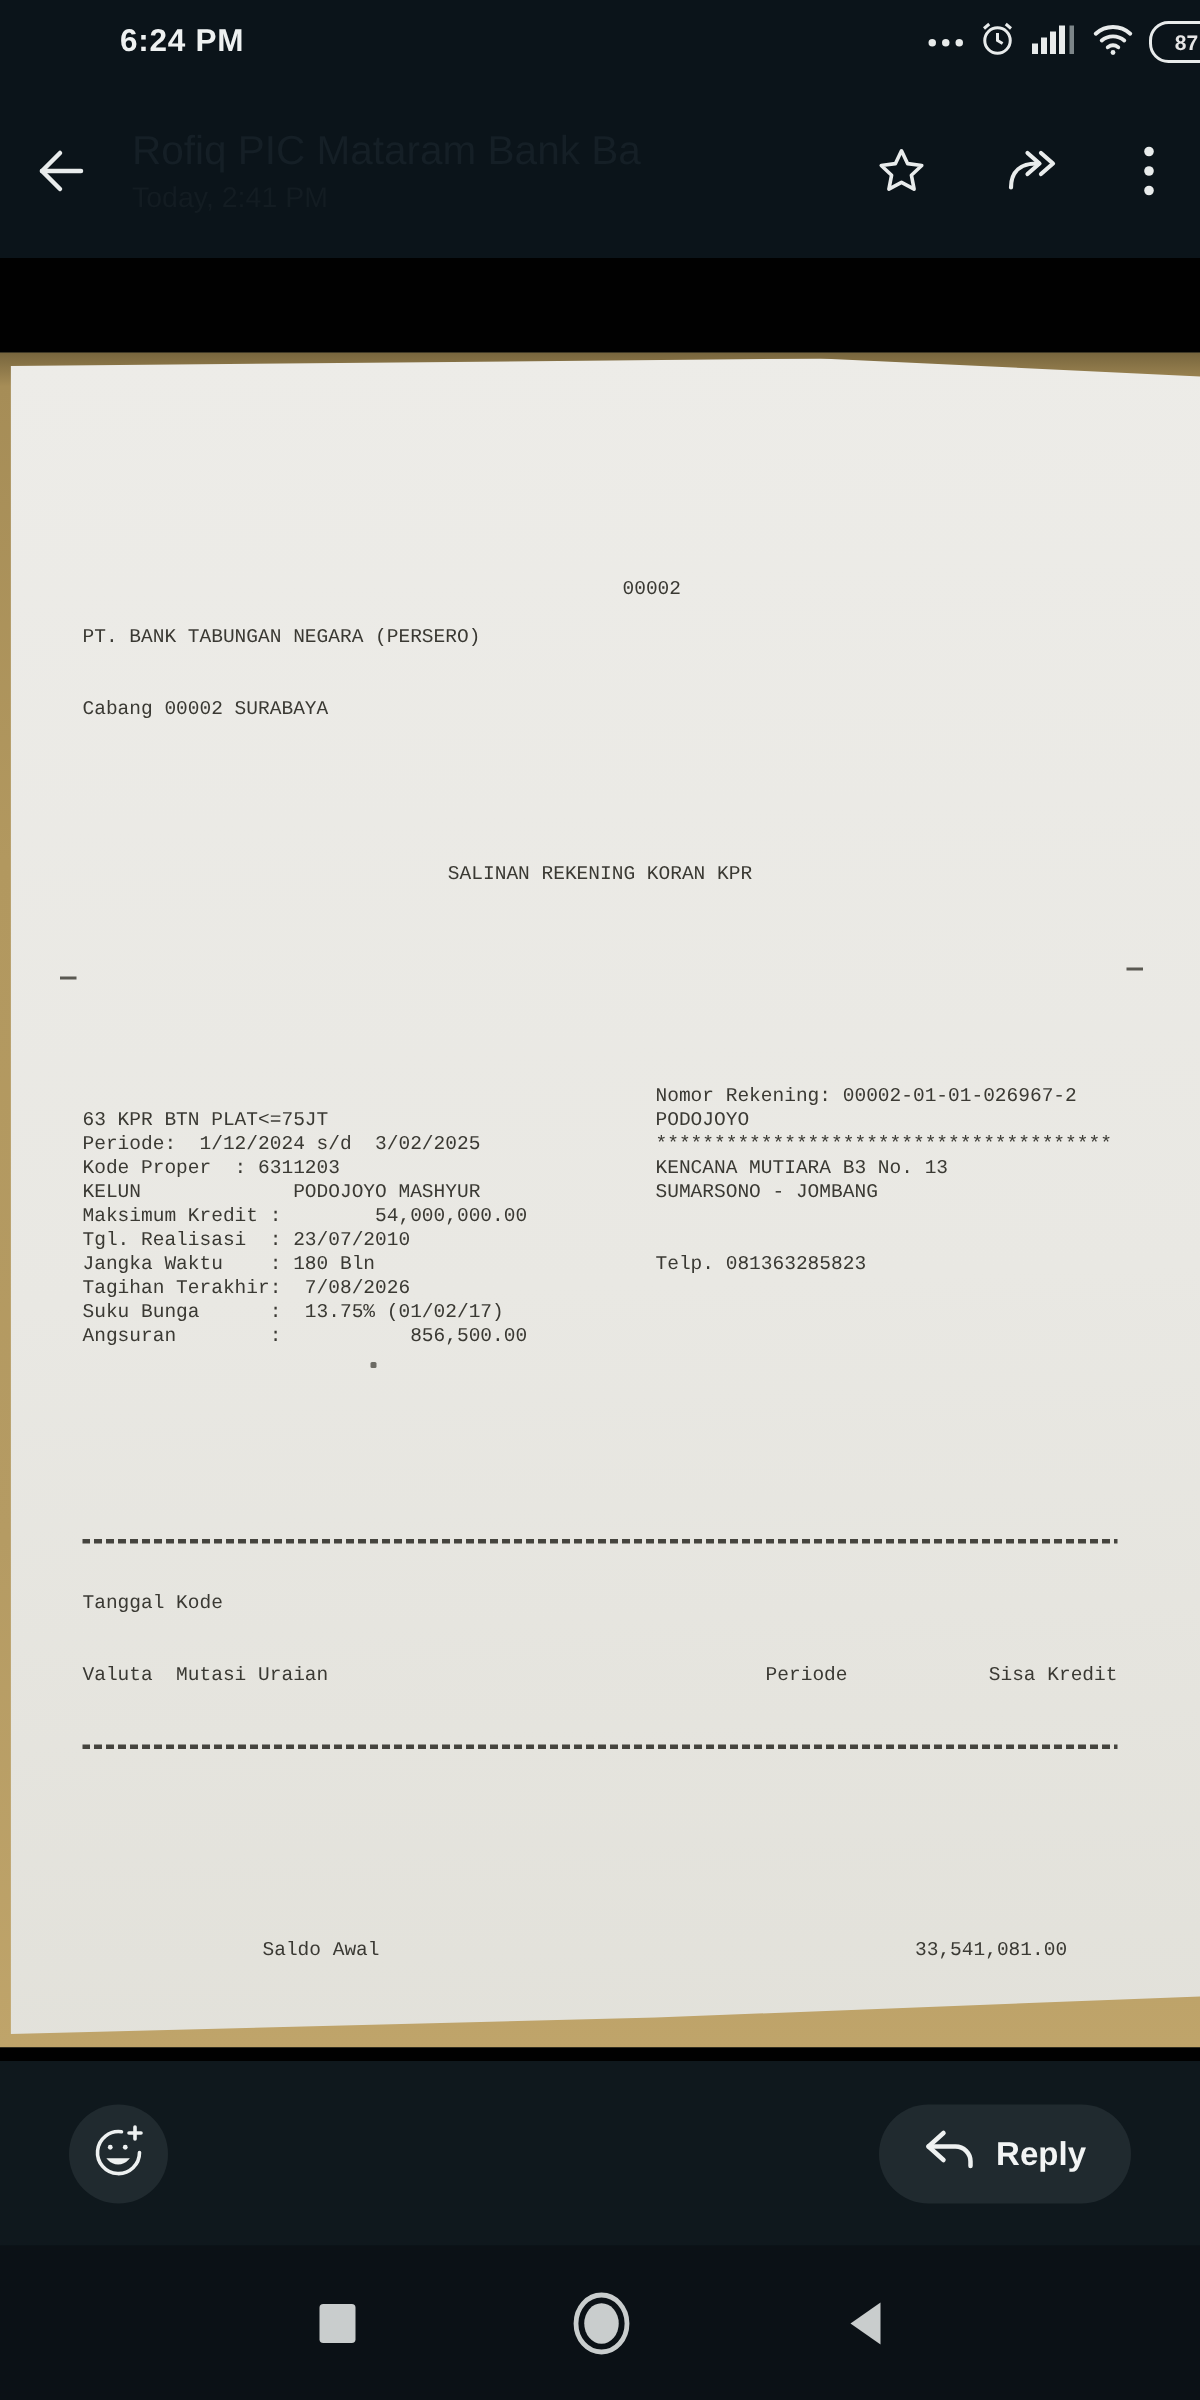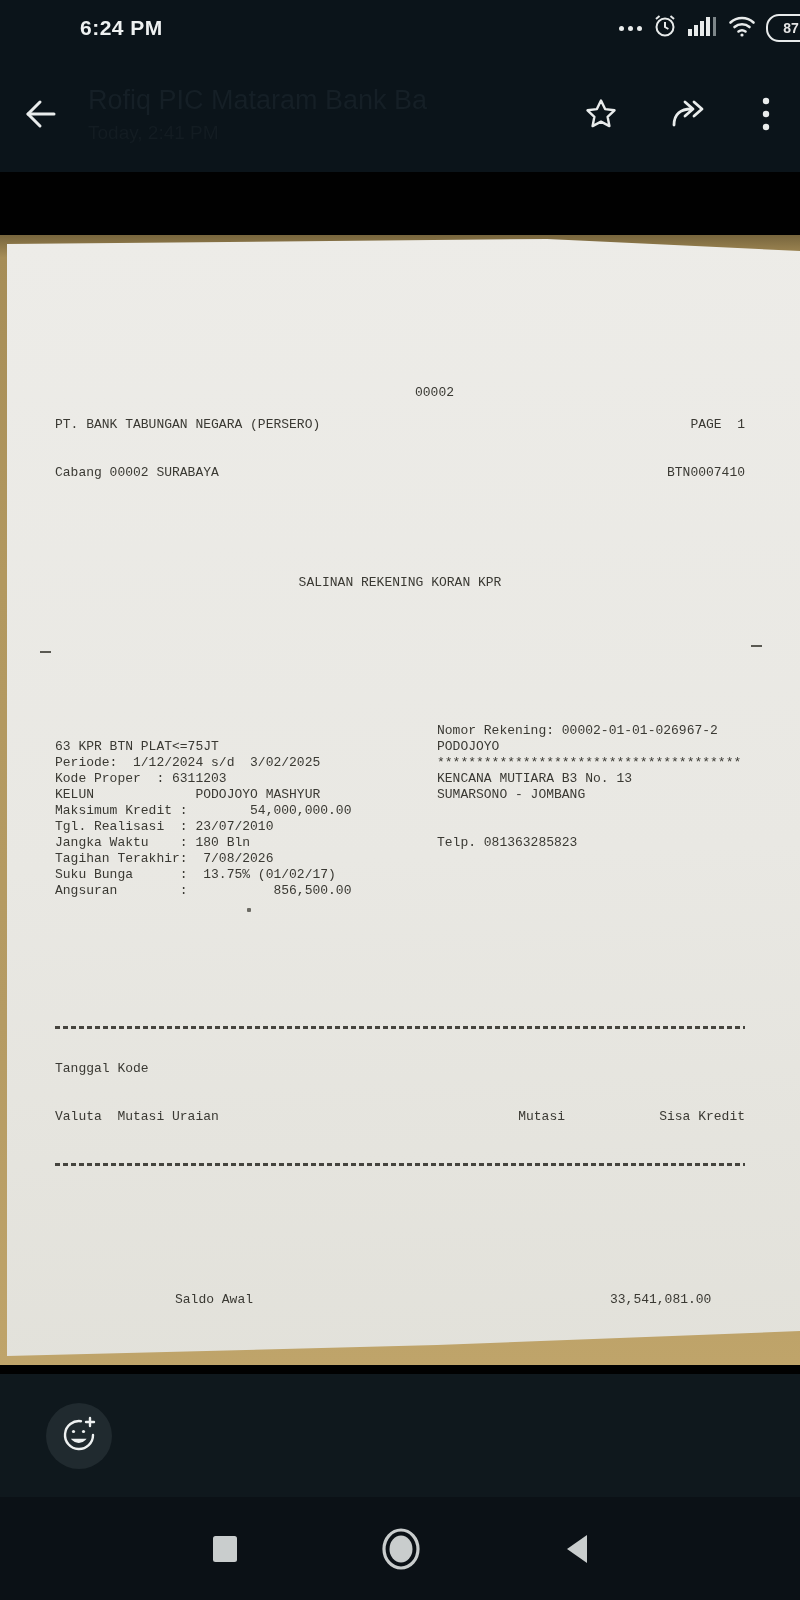--- a/index.html
+++ b/index.html
@@ -162,42 +162,38 @@
     <div class="paper">
       <div class="doc">
         <div class="doc-inner">
 
           <div class="doc-head">
             <div>
               <div class="mline">PT. BANK TABUNGAN NEGARA (PERSERO)</div>
               <div class="mline">Cabang 00002 SURABAYA</div>
             </div>
             <div class="dh-center mline">00002</div>
-            <div class="dh-right">
-              <div class="mline">PAGE  1</div>
-              <div class="mline">BTN0007410</div>
-            </div>
           </div>
 
           <div class="doc-title mline">SALINAN REKENING KORAN KPR</div>
 
           <div class="info">
             <div>
               
             <div class="mline">63 KPR BTN PLAT&lt;=75JT</div><div class="mline">Periode:  1/12/2024 s/d  3/02/2025</div><div class="mline">Kode Proper  : 6311203</div><div class="mline">KELUN             PODOJOYO MASHYUR</div><div class="mline">Maksimum Kredit :        54,000,000.00</div><div class="mline">Tgl. Realisasi  : 23/07/2010</div><div class="mline">Jangka Waktu    : 180 Bln</div><div class="mline">Tagihan Terakhir:  7/08/2026</div><div class="mline">Suku Bunga      :  13.75% (01/02/17)</div><div class="mline">Angsuran        :           856,500.00</div></div>
             <div class="info-right">
               
             <div class="mline">Nomor Rekening: 00002-01-01-026967-2</div><div class="mline">PODOJOYO</div><div class="mline">***************************************</div><div class="mline">KENCANA MUTIARA B3 No. 13</div><div class="mline">SUMARSONO - JOMBANG</div><div class="mline"></div><div class="mline"></div><div class="mline">Telp. 081363285823</div></div>
           </div>
 
           <div class="sep sep1"></div>
           <div class="mline">Tanggal Kode</div>
           <div class="thdr">
             <span class="th-left">Valuta  Mutasi Uraian</span>
-            <span class="th-mutasi">Mutasi</span>
+            <span class="th-mutasi">Periode</span>
             <span class="th-sisa">Sisa Kredit</span>
           </div>
           <div class="sep sep2"></div>
 
           <div class="trows">
             
           
               <div class="trow">
                 <span class="c-date"></span>
                 <span class="c-kode"></span>
@@ -262,20 +258,29 @@
         <svg width="40" height="40" viewBox="0 0 40 40" fill="none" stroke="#eef1f1" stroke-width="2.4" stroke-linecap="round">
           <path d="M34 21a14 14 0 1 1-12-13.8"></path>
           <circle cx="14.5" cy="17.5" r="1.6" fill="#eef1f1" stroke="none"></circle>
           <circle cx="24.5" cy="17.5" r="1.6" fill="#eef1f1" stroke="none"></circle>
           <path d="M13.5 25.5a8.5 8.5 0 0 0 12.5 0z" fill="#eef1f1" stroke-width="1.4"></path>
           <path d="M31 4v8"></path>
             <path d="M27 8h8"></path>
         </svg>
       </span>
     </button>
+    <button class="reply-btn">
+      <span>
+        <svg width="34" height="30" viewBox="0 0 34 30" fill="none" stroke="#eef1f1" stroke-width="3" stroke-linecap="round" stroke-linejoin="round">
+          <path d="M13 4 L3 13 L13 22"></path>
+          <path d="M3 13 h18 a10 10 0 0 1 10 10 v3"></path>
+        </svg>
+      </span>
+      <span>Reply</span>
+    </button>
   </div>
 
   <div class="nav-bar">
     <button class="nav-btn">
       <svg width="28" height="30" viewBox="0 0 28 30">
         <rect x="2" y="2" width="24" height="26" rx="2.5" fill="#c9cdcd"></rect>
       </svg>
     </button>
     <button class="nav-btn">
       <svg width="40" height="44" viewBox="0 0 40 44">

